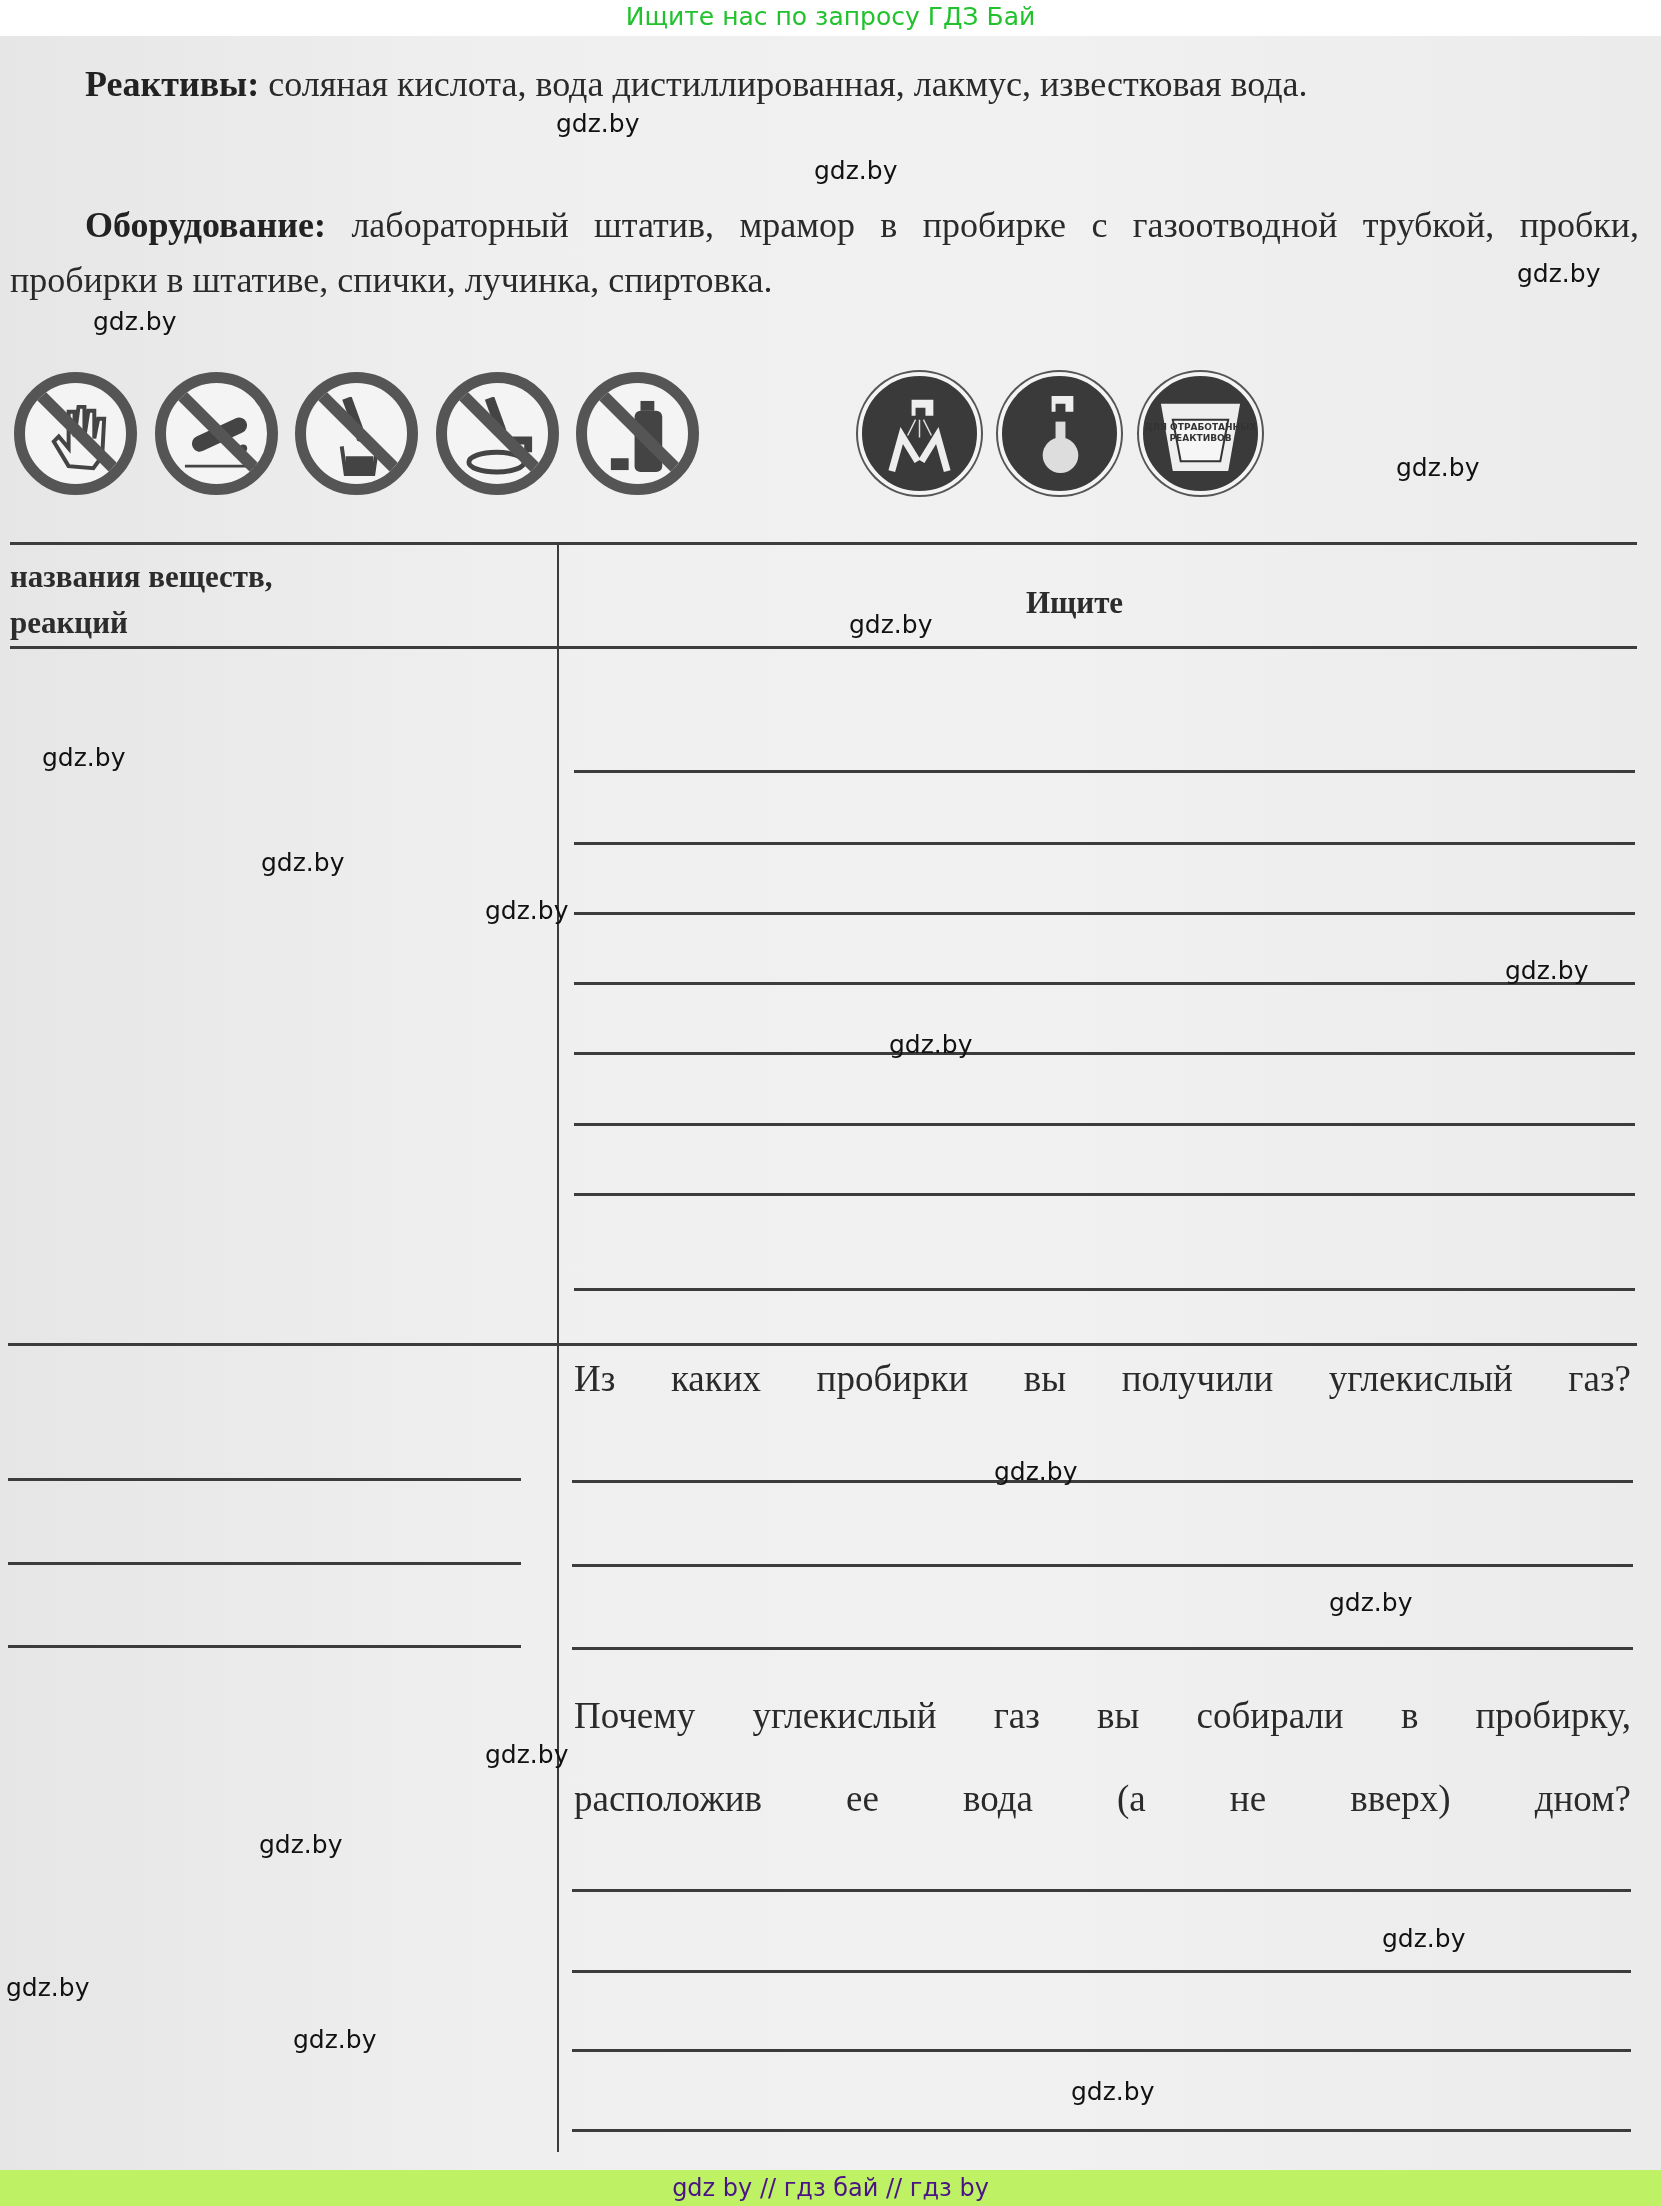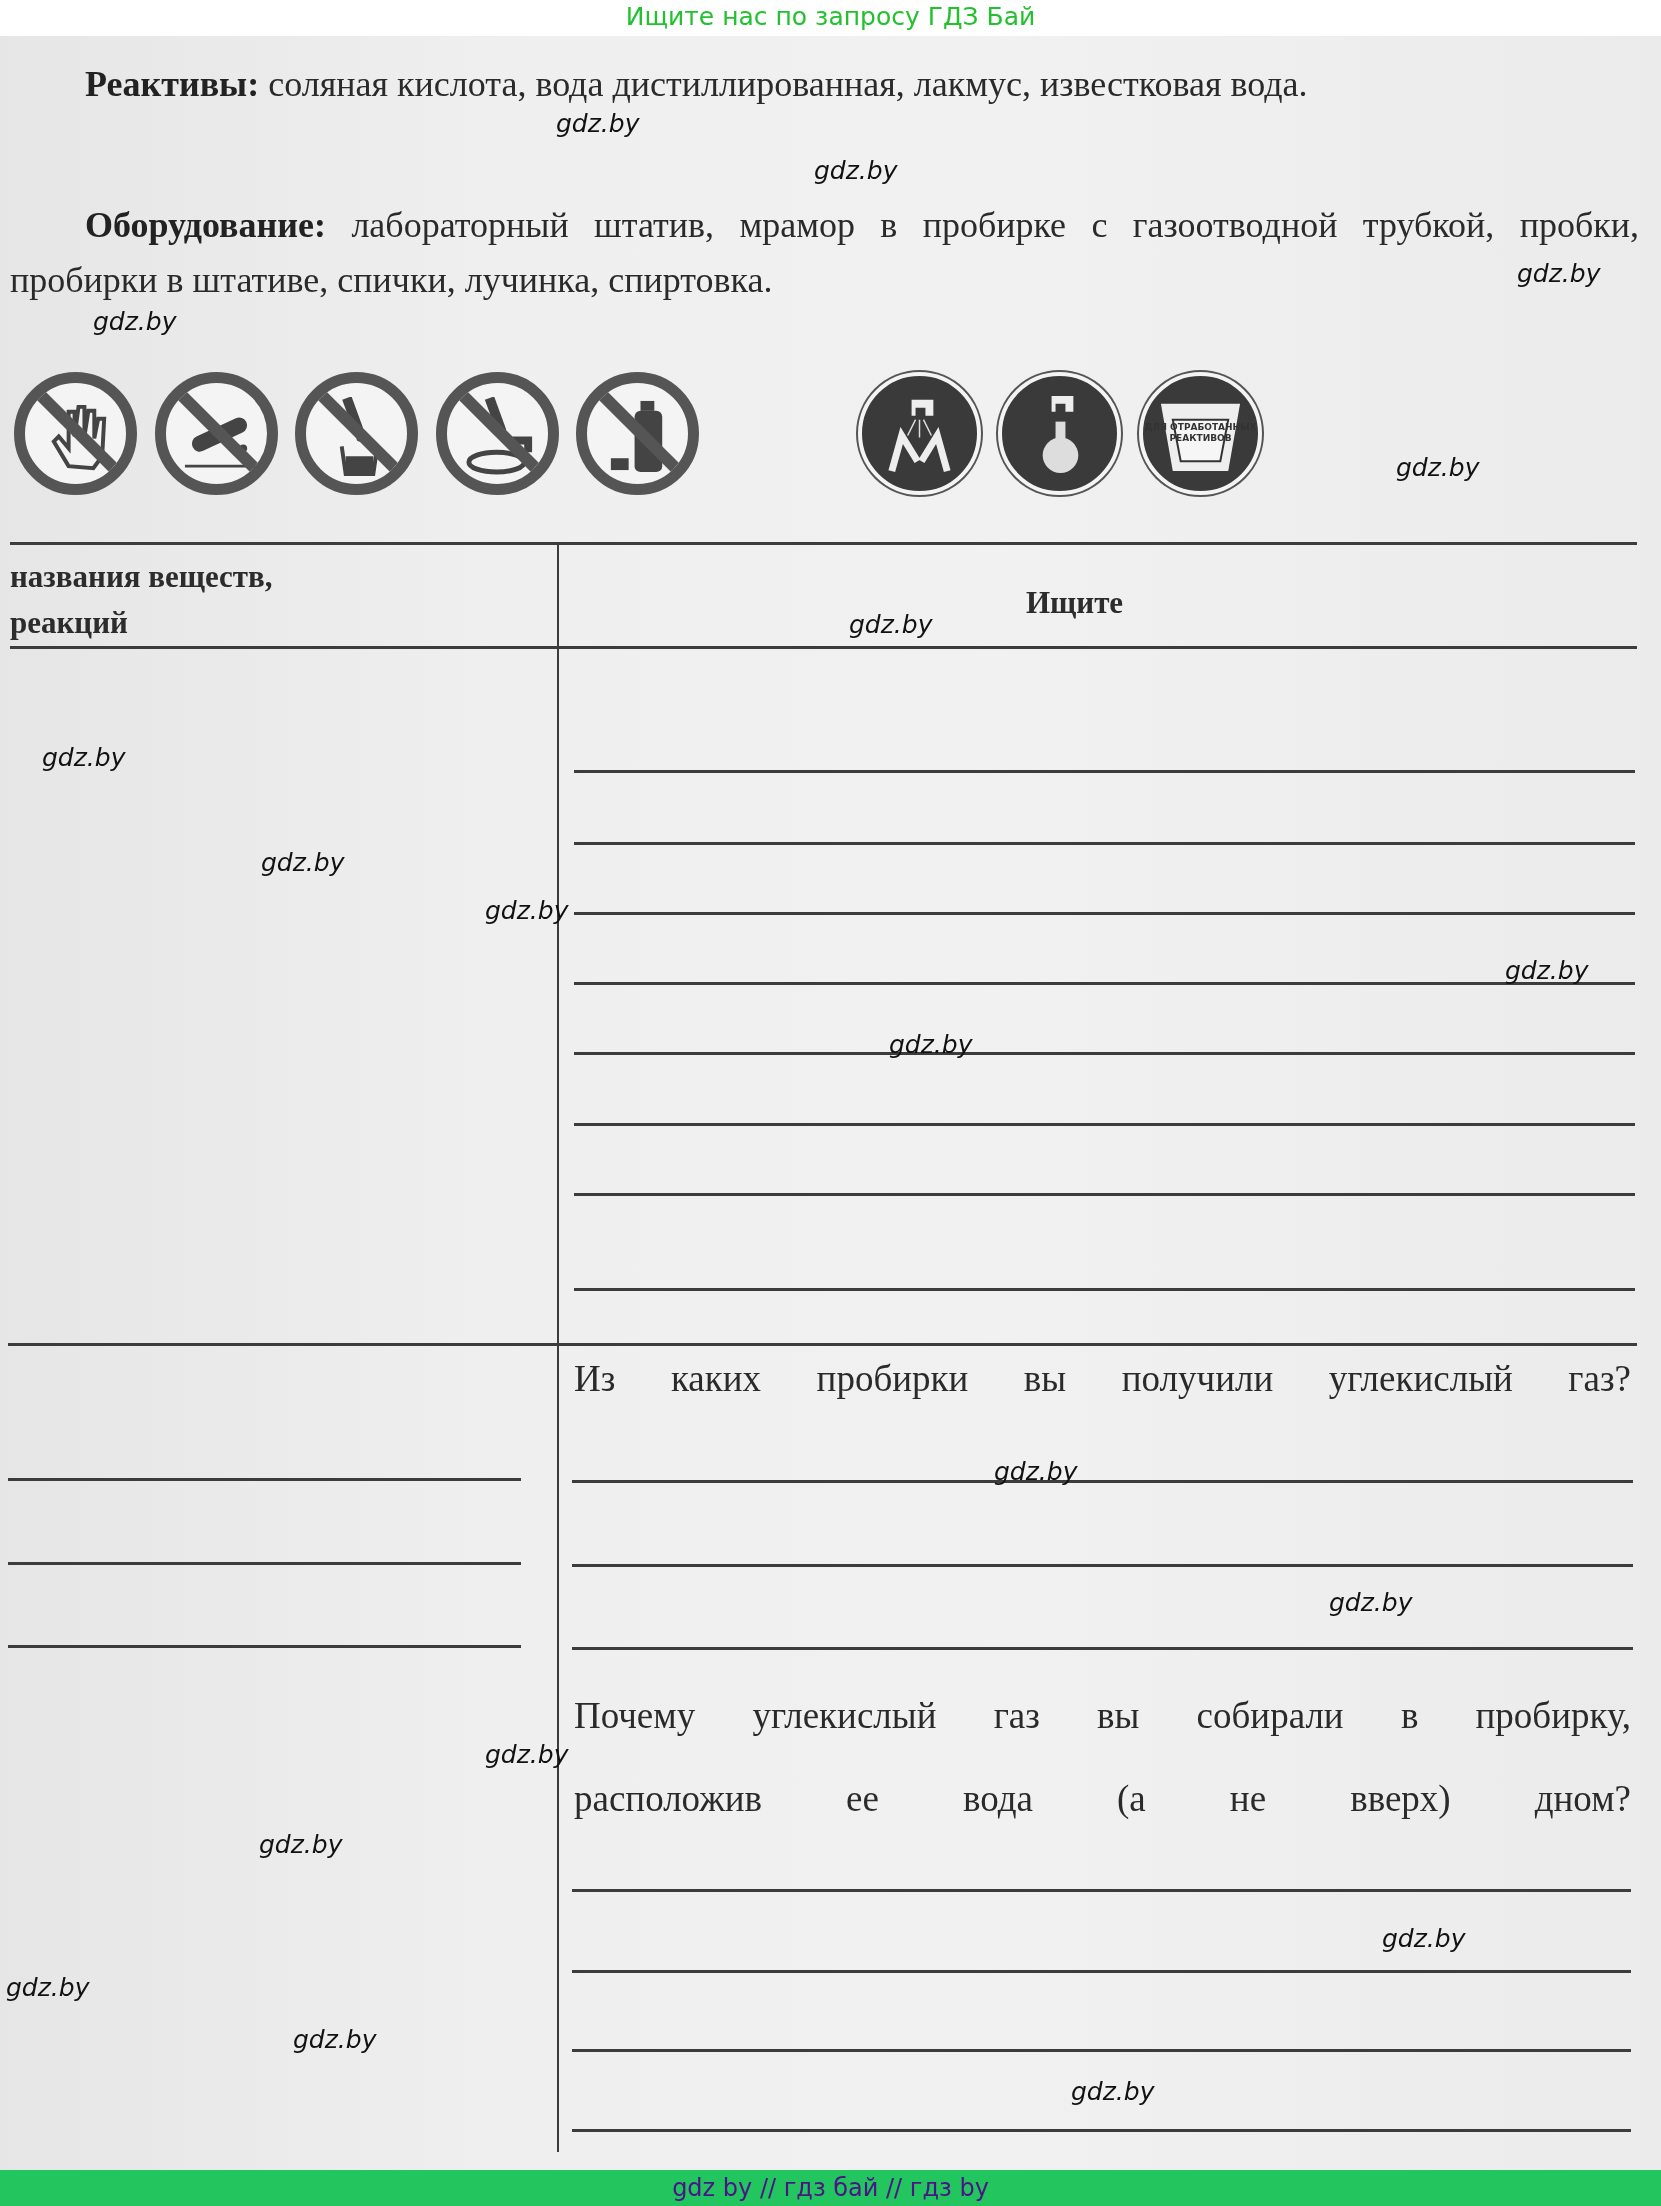--- a/index.html
+++ b/index.html
@@ -15,21 +15,21 @@
   }
   .page {
     position: absolute; left: 0; top: 36px; width: 1661px; height: 2134px;
     background: #ececec;
     background-image: linear-gradient(90deg, #e6e6e6 0%, #efefef 30%, #f1f1f1 60%, #ebebeb 100%);
   }
   .bottom-banner {
     position: absolute; left: 0; top: 2170px; width: 1661px; height: 37px;
     text-align: center; color: #4a1486;
     font-family: "DejaVu Sans", sans-serif; font-size: 24px; line-height: 37px;
-    background: #22c55e;
+    background: #bef264;
   }
   .para {
     position: absolute; left: 10px; width: 1629px;
     font-size: 36px; line-height: 55px; color: #2a2a2a; text-align: justify;
     text-indent: 75px;
     font-family: "Liberation Serif", serif;
   }
   .para b { font-weight: bold; color: #222; }
   .icons-row { position: absolute; left: 14px; top: 372px; height: 123px; width: 1267px; }
   .icon {
@@ -52,21 +52,21 @@
   .vline { position: absolute; width: 2px; background: #3c3c3c; }
   .th {
     position: absolute; font-family: "Liberation Serif", serif; font-weight: bold;
     font-size: 31px; line-height: 46px; color: #2c2c2c;
   }
   .question {
     position: absolute; left: 574px; width: 1057px; font-family: "Liberation Serif", serif;
     font-size: 37px; line-height: 61px; color: #2a2a2a; text-align: justify; text-align-last: justify;
   }
   .wm {
-    position: absolute; font-family: "DejaVu Sans", sans-serif; font-size: 25px; color: #111; font-style: italic;
+    position: absolute; font-family: "DejaVu Sans", sans-serif; font-size: 25px; color: #111;
   }
 </style>
 </head>
 <body>
 
 <div class="top-banner">Ищите нас по запросу ГДЗ Бай</div>
 
 <div class="page"></div>
 
 <div class="para" style="top:57px;"><b>Реактивы:</b><span> соляная кислота, вода дистиллированная, лакмус, известковая вода.</span></div>

